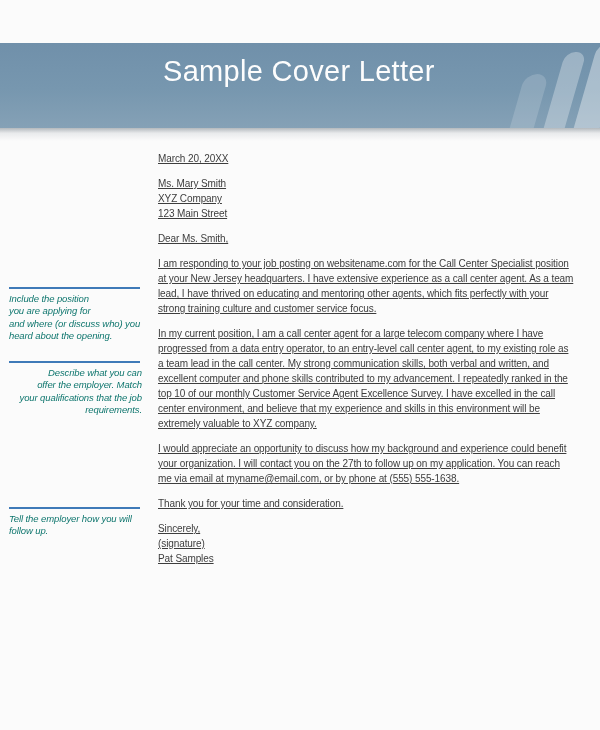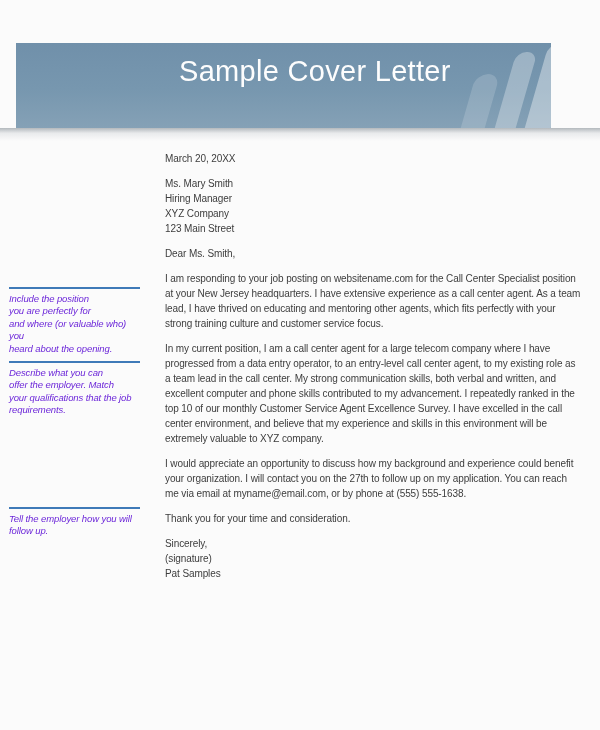--- a/index.html
+++ b/index.html
@@ -12,22 +12,22 @@
     width: 600px;
     height: 730px;
     margin: 0 auto;
     background: #fbfbfb;
     overflow: hidden;
   }
 
   
   .header-band {
     position: absolute;
-    left: 16px; top: 43px;
-    width: 535px; height: 85px;
+    left: 0; top: 43px;
+    width: 600px; height: 85px;
     background: linear-gradient(180deg, #7090aa 0%, #7797af 55%, #85a1b6 100%);
     overflow: hidden;
     text-align: right;
   }
   .header-shadow {
     position: absolute;
     left: 0; top: 128px;
     width: 600px; height: 13px;
     background: linear-gradient(180deg, rgba(120,130,138,0.55) 0%, rgba(190,196,200,0.30) 40%, rgba(255,255,255,0) 100%);
   }
@@ -55,46 +55,47 @@
   }
   .deco-bar.b1 { left: 78px;  width: 24px; height: 60px; border-radius: 12px 12px 0 0; background: rgba(255,255,255,0.16); }
   .deco-bar.b2 { left: 112px; width: 21px; height: 82px; border-radius: 10px 10px 0 0; background: rgba(255,255,255,0.30); }
   .deco-bar.b3 { left: 142px; width: 26px; height: 92px; border-radius: 13px 13px 0 0; background: rgba(255,255,255,0.38); }
 
   
   .note {
     position: absolute;
     left: 9px;
     width: 133px;
-    color: #6d28d9;
+    color: #0f766e;
   }
   .note-rule {
     border-top: 2px solid #3f7ab8;
     width: 131px;
     margin-bottom: 4px;
   }
   .note-text {
     font-style: italic;
     font-size: 9.5px;
     line-height: 12.4px;
     letter-spacing: -0.1px;
   }
   .note-1 { top: 287px; }
-  .note-2 { top: 361px; }
+  .note-2 { top: 361px; text-align: right; }
   .note-3 { top: 471px; margin-top: 36px; }
 
   
   .letter {
     position: absolute;
-    left: 165px; top: 151px;
+    left: 158px; top: 151px;
     width: 418px;
     color: #3d3d3d;
     font-size: 10px;
     line-height: 15px;
     letter-spacing: -0.1px;
+    text-decoration: underline;
   }
   .letter .block { margin-bottom: 10px; }
 </style>
 </head>
 <body>
 
 <div class="page">
 
   <div class="header-band">
     <div class="deco">
@@ -103,22 +104,22 @@
       <div class="deco-bar b3"></div>
     </div>
     <h1 class="header-title">Sample Cover Letter</h1>
   </div>
   <div class="header-shadow"></div>
 
   <aside class="note note-1">
     <div class="note-rule"></div>
     <div class="note-text">
       <div>Include the position</div>
-      <div>you are perfectly for</div>
-      <div>and where (or valuable who) you</div>
+      <div>you are applying for</div>
+      <div>and where (or discuss who) you</div>
       <div>heard about the opening.</div>
     </div>
   </aside>
 
   <aside class="note note-2">
     <div class="note-rule"></div>
     <div class="note-text">
       <div>Describe what you can</div>
       <div>offer the employer. Match</div>
       <div>your qualifications that the job</div>
@@ -132,21 +133,20 @@
       <div>Tell the employer how you will</div>
       <div>follow up.</div>
     </div>
   </aside>
 
   <main class="letter">
     <p class="block">March 20, 20XX</p>
 
     <div class="block">
       <div>Ms. Mary Smith</div>
-      <div>Hiring Manager</div>
       <div>XYZ Company</div>
       <div>123 Main Street</div>
     </div>
 
     <p class="block">Dear Ms. Smith,</p>
 
     <p class="block">I am responding to your job posting on websitename.com for the Call Center Specialist position at your New Jersey headquarters. I have extensive experience as a call center agent. As a team lead, I have thrived on educating and mentoring other agents, which fits perfectly with your strong training culture and customer service focus.</p>
     <p class="block">In my current position, I am a call center agent for a large telecom company where I have progressed from a data entry operator, to an entry-level call center agent, to my existing role as a team lead in the call center. My strong communication skills, both verbal and written, and excellent computer and phone skills contributed to my advancement. I repeatedly ranked in the top 10 of our monthly Customer Service Agent Excellence Survey. I have excelled in the call center environment, and believe that my experience and skills in this environment will be extremely valuable to XYZ company.</p>
     <p class="block">I would appreciate an opportunity to discuss how my background and experience could benefit your organization. I will contact you on the 27th to follow up on my application. You can reach me via email at myname@email.com, or by phone at (555) 555-1638.</p>
 

